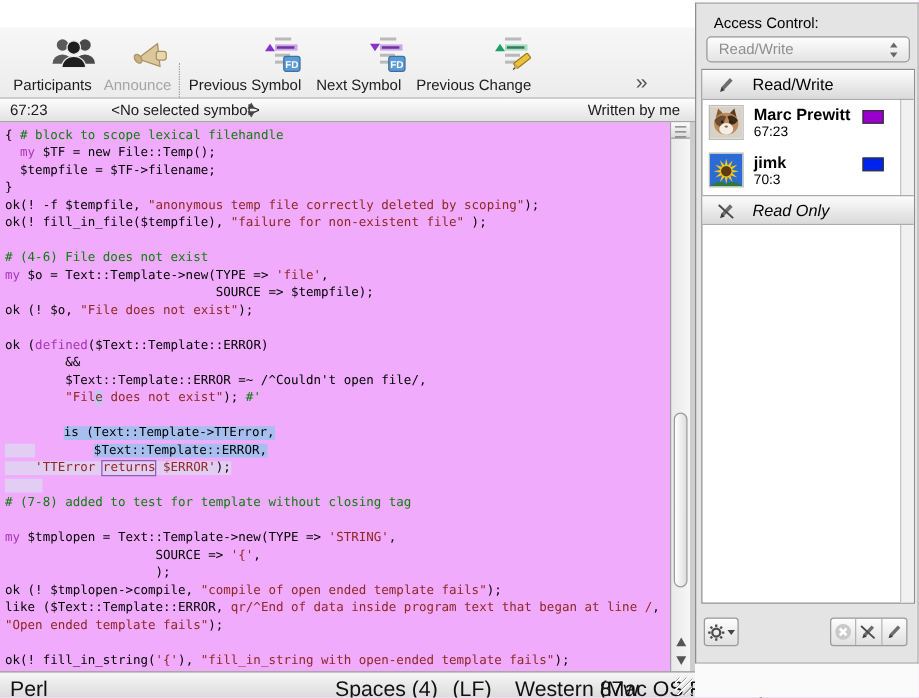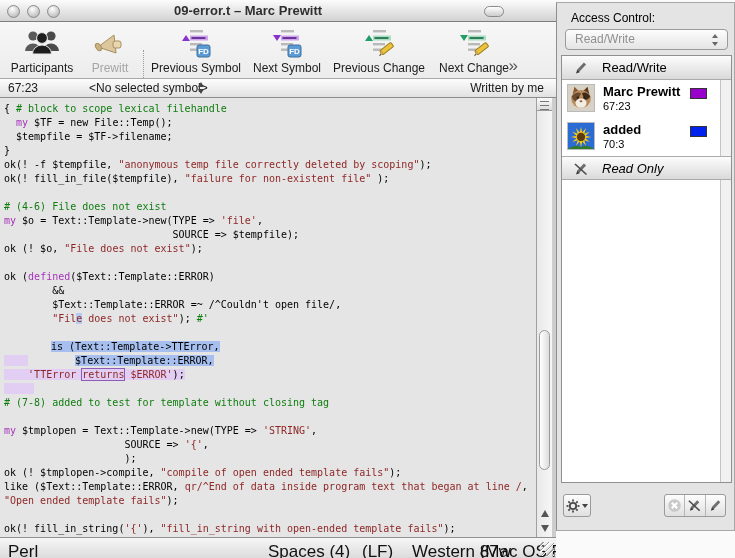--- a/index.html
+++ b/index.html
@@ -15,40 +15,40 @@
     background:radial-gradient(circle at 40% 30%, #ffffff, #c4c4c4 70%, #a8a8a8);
     border:1px solid #8a8a8a; }
   .title-text { position:absolute; left:0; right:60px; top:3px; text-align:center;
     font-weight:bold; font-size:13px; color:#2f2f2f; }
   .toolbar-pill { position:absolute; right:52px; top:6px; width:20px; height:11px;
     border-radius:6px; border:1px solid #8a8a8a; background:linear-gradient(#fff,#ccc); }
 
   .toolbar { position:absolute; left:0; top:22px; width:556px; height:57px;
     background:linear-gradient(#f7f7f7,#ececec); border-bottom:1px solid #a8a8a8; }
   .tb-item { position:absolute; top:3px; height:52px; text-align:center; }
-  .tb-icon { height:36px; display:flex; align-items:center; justify-content:center;text-decoration:underline; }
+  .tb-icon { height:36px; display:flex; align-items:center; justify-content:flex-end;text-decoration:underline; }
   .tb-label { font-size:12px; color:#1c1c1c; white-space:nowrap; }
   .tb-label.disabled { color:#a5a5a5; }
   .tb-sep { position:absolute; left:143px; top:28px; height:44px; border-left:1px dotted #9a9a9a; }
   .tb-overflow { position:absolute; right:40px; top:34px; font-size:17px; color:#555; letter-spacing:-2px; }
 
   .symbolbar { position:absolute; left:0; top:79px; width:556px; height:19px;
     background:linear-gradient(#fdfdfd,#e2e2e2); border-bottom:1px solid #8c8c8c;
     font-size:12px; color:#1a1a1a; }
   .symbolbar .pos { position:absolute; left:8px; top:2px; }
   .symbolbar .sym { position:absolute; left:46px; top:2px;margin-left:43px; }
   .symbolbar .written { position:absolute; right:12px; top:2px; }
   .stepper { position:absolute; left:197px; top:3px; width:8px; height:12px; }
   .stepper:before, .stepper:after { content:""; position:absolute; left:1px; border-left:3.5px solid transparent; border-right:3.5px solid transparent; }
   .stepper:before { top:0; border-bottom:5px solid #444; }
   .stepper:after { bottom:0; border-top:5px solid #444; }
 
   
   .editor { position:absolute; left:0; top:98px; width:536px; height:439px;
-    background:#e5e5e5; overflow:hidden;
+    background:#f0abfc; overflow:hidden;
     font-family:"DejaVu Sans Mono",monospace; font-size:10px; line-height:14px; }
   .code { position:absolute; left:4px; top:4px; white-space:pre; }
   .cl { height:14px; white-space:pre; }
   .p  { color:#000; }
   .c  { color:#0f7d0f; }
   .s  { color:#8f2727; }
   .k  { color:#a534b8; }
   .bgB { background:#a6bfee;margin-left:47px; }
   .bgP { background:#e2cef3; }
   .bgLB { background:#b7cbf2; }
@@ -116,27 +116,20 @@
   .btn-group .cell { flex:1; display:flex; align-items:center; justify-content:center; border-right:1px solid #b5b5b5; }
   .btn-group .cell:last-child { border-right:none; }
 
   .below-drawer { position:absolute; left:556px; top:531px; width:179px; height:27px; background:#fafafa; }
 </style>
 </head>
 <body>
 
 <div class="main-win">
 
-  <div class="titlebar">
-    <div class="tl" style="left:7px"></div>
-    <div class="tl" style="left:27px"></div>
-    <div class="tl" style="left:47px"></div>
-    <div class="title-text">09-error.t – Marc Prewitt</div>
-    <div class="toolbar-pill"></div>
-  </div>
 
   <div class="toolbar">
 
     <div class="tb-item" style="left:6px;width:72px">
       <div class="tb-icon">
         <svg width="38" height="32" viewBox="0 0 38 32">
           <circle cx="10" cy="9" r="4.6" fill="#5a5a5a"></circle>
             <path d="M2 24 a8 7.5 0 0 1 16 0 z" fill="#5a5a5a"></path>
           <circle cx="28" cy="9" r="4.6" fill="#4a4a4a"></circle>
             <path d="M20 24 a8 7.5 0 0 1 16 0 z" fill="#4a4a4a"></path>
@@ -148,21 +141,21 @@
     </div>
 
     <div class="tb-item" style="left:80px;width:60px">
       <div class="tb-icon">
         <svg width="36" height="32" viewBox="0 0 36 32">
           <path d="M6 20 L22 8 L24 26 Z" fill="#dcc79c" stroke="#a8905e" stroke-width="1"></path>
           <ellipse cx="6.5" cy="20" rx="2.5" ry="4" fill="#c9b183" stroke="#a8905e" transform="rotate(-35 6.5 20)"></ellipse>
           <rect x="21" y="14" width="8" height="7" rx="2" fill="#e7d6ae" stroke="#a8905e"></rect>
         </svg>
       </div>
-      <div class="tb-label disabled">Prewitt</div>
+      <div class="tb-label disabled">Announce</div>
     </div>
 
     <div class="tb-sep"></div>
 
     <div class="tb-item" style="left:148px;width:96px">
       <div class="tb-icon">
         <svg width="36" height="34" viewBox="0 0 36 34">
           <rect x="12" y="4" width="13" height="2.4" fill="#b9b9b9"></rect>
           <polygon points="4,15 8,9 12,15" fill="#8833cc"></polygon>
           <rect x="12" y="9.5" width="18" height="5" fill="#cda6ea"></rect>
@@ -204,38 +197,20 @@
           <g>
             <rect x="19" y="20" width="14" height="5" rx="1" transform="rotate(-38 26 23)" fill="#ecc23c" stroke="#9a7d1e"></rect>
             <polygon points="18.2,30 23,27.5 20.5,24.8" fill="#caa657"></polygon>
             <polygon points="18.2,30 20.2,29 19.2,27.9" fill="#333"></polygon>
           </g>
         </svg>
       </div>
       <div class="tb-label">Previous Change</div>
     </div>
 
-    <div class="tb-item" style="left:432px;width:84px">
-      <div class="tb-icon">
-        <svg width="36" height="34" viewBox="0 0 36 34">
-          <rect x="12" y="4" width="13" height="2.4" fill="#b9b9b9"></rect>
-          <polygon points="4,9 12,9 8,15" fill="#1f9e66"></polygon>
-          <rect x="12" y="9.5" width="18" height="5" fill="#a9dcc3"></rect>
-            <rect x="13.5" y="11" width="14" height="2" fill="#2f7f58"></rect>
-          <rect x="12" y="17" width="12" height="2.4" fill="#b9b9b9"></rect>
-          <rect x="12" y="22.5" width="9" height="2.4" fill="#b9b9b9"></rect>
-          <g>
-            <rect x="19" y="20" width="14" height="5" rx="1" transform="rotate(-38 26 23)" fill="#ecc23c" stroke="#9a7d1e"></rect>
-            <polygon points="18.2,30 23,27.5 20.5,24.8" fill="#caa657"></polygon>
-            <polygon points="18.2,30 20.2,29 19.2,27.9" fill="#333"></polygon>
-          </g>
-        </svg>
-      </div>
-      <div class="tb-label">Next Change</div>
-    </div>
 
     <div class="tb-overflow">»</div>
   </div>
 
   <div class="symbolbar">
     <span class="pos">67:23</span>
     <span class="sym">&lt;No selected symbol&gt;</span>
     <span class="stepper"></span>
     <span class="written">Written by me</span>
   </div>
@@ -302,21 +277,21 @@
       <div class="swatch" style="background: rgb(153, 0, 204);"></div>
     </div>
 
     <div class="user-row">
       <svg class="avatar" width="28" height="28" viewBox="0 0 28 28">
         <rect width="28" height="28" fill="#2b6cd4"></rect>
         <polygon fill="#f5c716" points="25,15 18.8,16.3 23.5,20.5 17.5,18.5 19.5,24.5 15.3,19.8 14,26 12.7,19.8 8.5,24.5 10.5,18.5 4.5,20.5 9.2,16.3 3,15 9.2,13.7 4.5,9.5 10.5,11.5 8.5,5.5 12.7,10.2 14,4 15.3,10.2 19.5,5.5 17.5,11.5 23.5,9.5 18.8,13.7"></polygon>
         <circle cx="14" cy="15" r="4.5" fill="#5c3a14"></circle>
         <path d="M0 28 Q8 22 14 26 Q20 22 28 28 L28 28 L0 28 Z" fill="#2f7a2f"></path>
       </svg>
-      <div class="u-name">added</div>
+      <div class="u-name">jimk</div>
       <div class="u-loc">70:3</div>
       <div class="swatch" style="background: rgb(0, 34, 238);"></div>
     </div>
 
     <div class="sec-header second">
       <svg width="16" height="16" viewBox="0 0 16 16">
         <line x1="5" y1="11" x2="12" y2="3.5" stroke="#6e6e6e" stroke-width="3"></line>
         <polygon points="3,13.5 4.2,9.8 6.8,12.2" fill="#3a3a3a"></polygon>
         <line x1="2" y1="3" x2="13.5" y2="13.5" stroke="#4a4a4a" stroke-width="1.6"></line>
       </svg>

